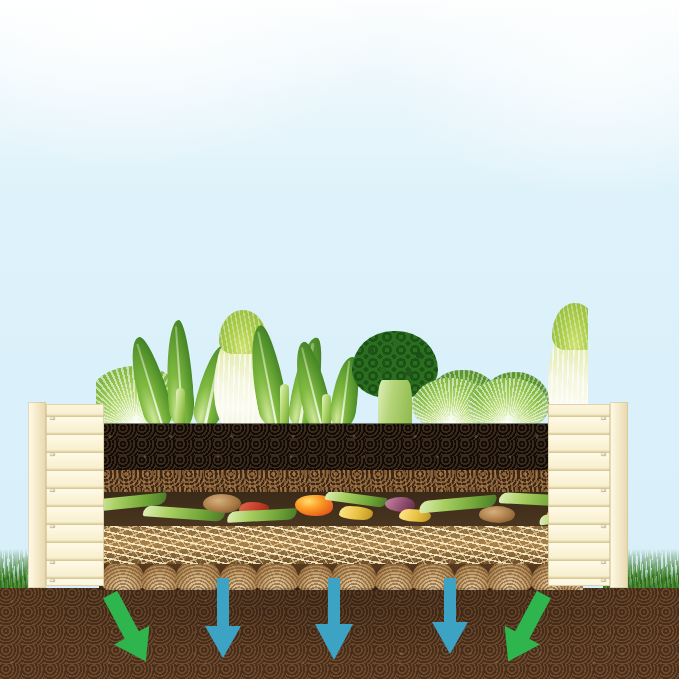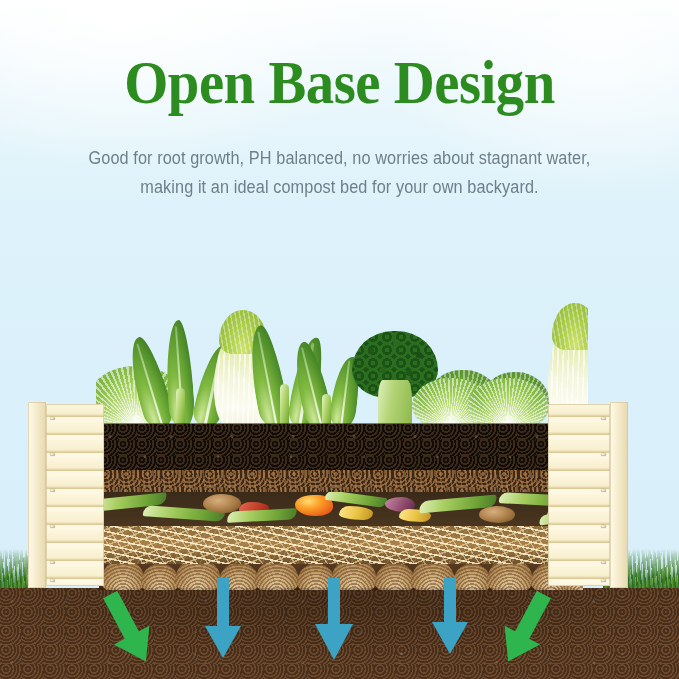--- a/index.html
+++ b/index.html
@@ -287,27 +287,20 @@
     position:absolute; left:0; top:588px; width:679px; height:91px;
     background:radial-gradient(ellipse 520px 80px at 50% 12%, rgba(0,0,0,0.22) 0%, rgba(0,0,0,0) 78%);
     pointer-events:none;
   }
 </style>
 </head>
 <body>
 
 <div id="canvas">
 
-  <div id="header">
-    <div id="title">Open Base Design</div>
-    <div id="subtitle">
-      <span>Good for root growth, PH balanced, no worries about stagnant water,</span>
-      <span>making it an ideal compost bed for your own backyard.</span>
-    </div>
-  </div>
 
   <div id="scene">
 
     <div class="grass left"></div>
     <div class="grass right"></div>
 
     <div class="ground"></div>
 
     <div class="veg">
 

